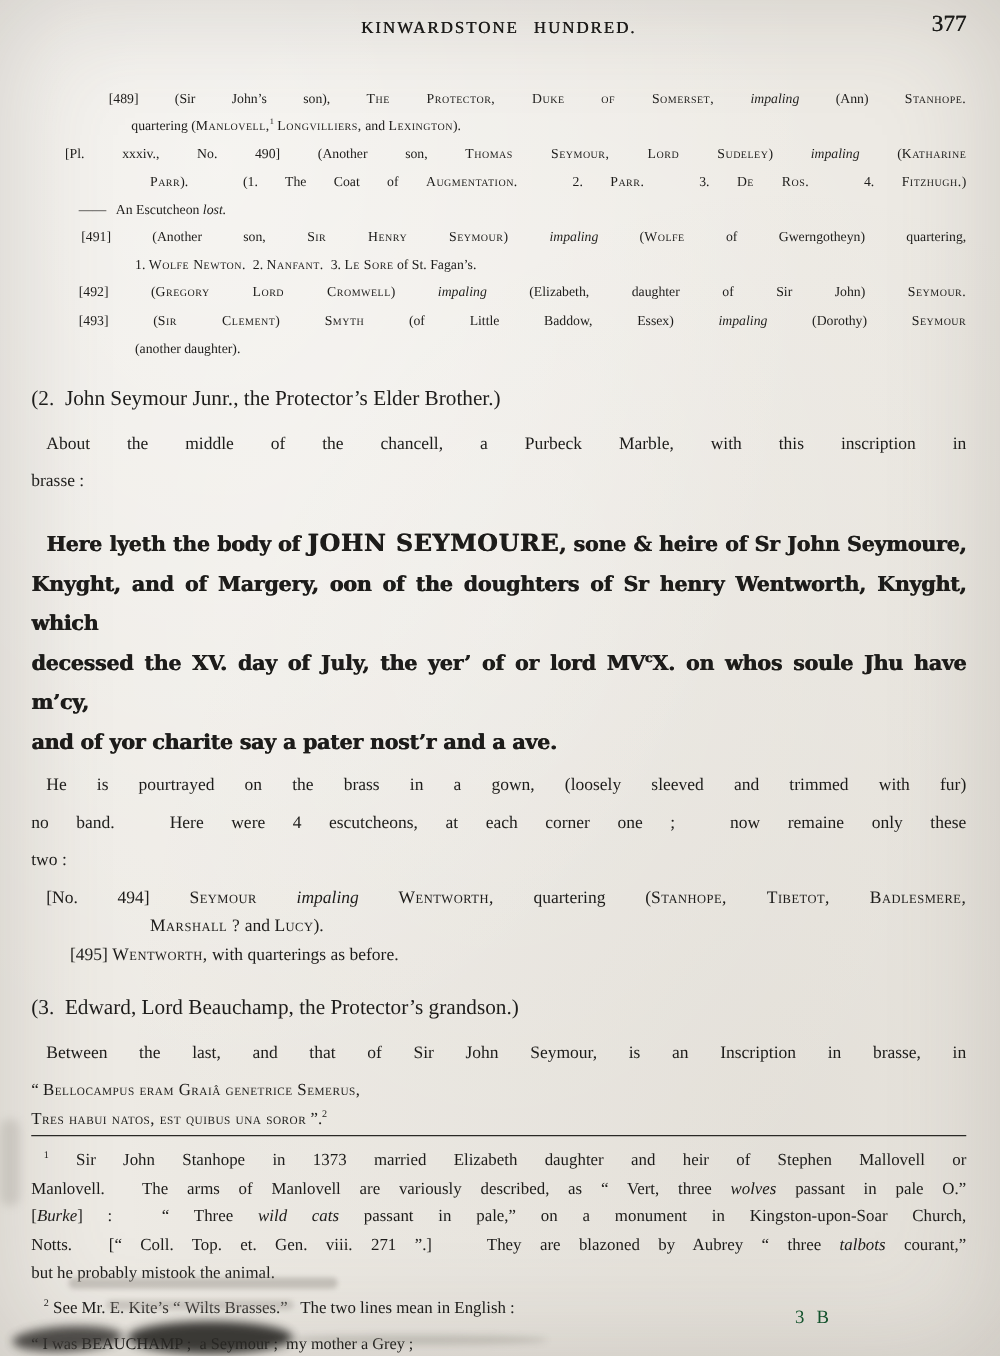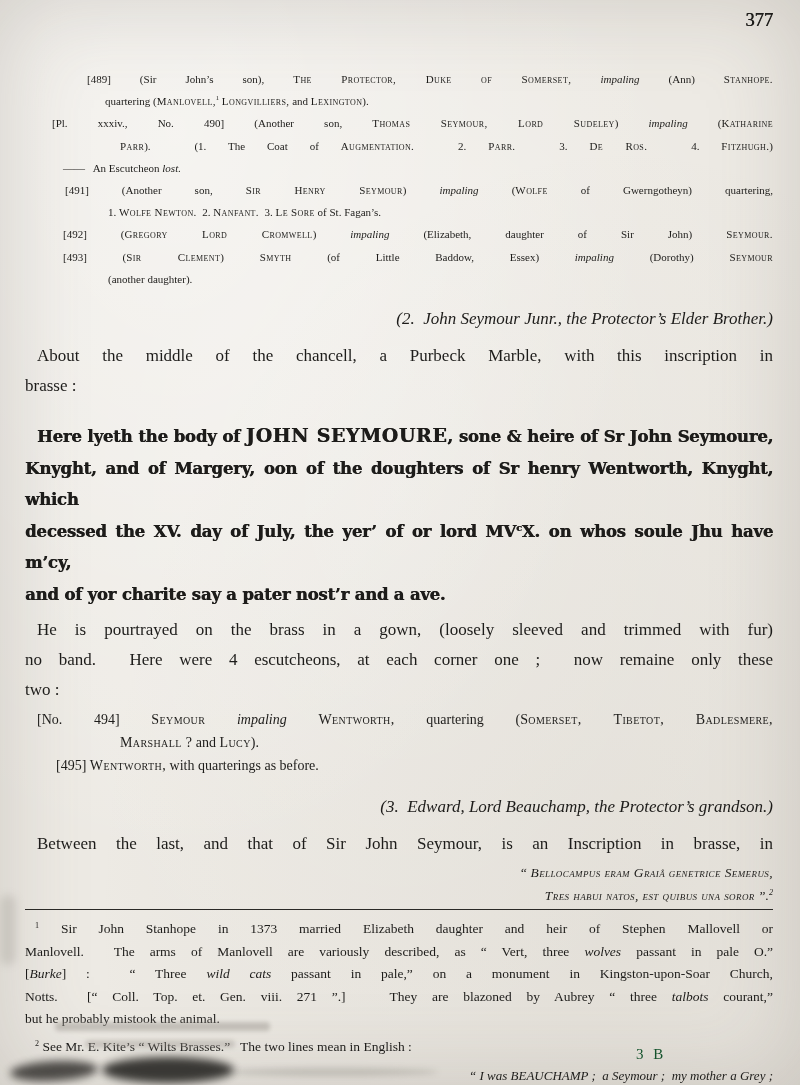--- a/index.html
+++ b/index.html
@@ -22,40 +22,40 @@
   .pagehead{position:relative;height:20px;}
   .running-title{
     position:absolute;left:50%;transform:translateX(-50%);
     font-size:13.5px;letter-spacing:1.6px;word-spacing:7px;white-space:nowrap;
     text-shadow:.3px 0 0 currentColor;
   }
   .pageno{position:absolute;right:0;top:-4px;font-size:18.5px;text-shadow:.4px 0 0 currentColor;}
   
   .ln{min-height:1em;}
   .j{text-align:justify;text-align-last:justify;}
-  .ctr{text-align:right;font-style:italic;}
+  .ctr{text-align:left;}
   
   .r-sc{font-variant:small-caps;letter-spacing:.4px;}
   .r-i{font-style:italic;}
   .r-sup{vertical-align:super;font-size:.6em;line-height:0;}
   .r-big{font-size:1.15em;letter-spacing:.6px;}
   
   .entries{margin-top:34px;font-size:11px;line-height:22.2px;}
   .pl12{padding-left:12px;}
   .pl27{padding-left:27px;}
   .pl31{padding-left:31px;}
   .pl38{padding-left:38px;}
   .pl40{padding-left:40px;}
   .pl62{padding-left:62px;}
   .pl80{padding-left:80px;}
   .pl83{padding-left:83px;}
   .pl95{padding-left:95px;}
   .heading{margin-top:16px;font-size:17px;line-height:26px;}
   .h3x{margin-top:17px;}
-  .bodypara{font-size:17px;line-height:30px;}
+  .bodypara{font-size:14px;line-height:30px;}
   .p-about{margin-top:9px;}
   .indent1{padding-left:12px;}
   .gothic{
     margin-top:19px;font-size:16.5px;line-height:31.5px;
     font-family:"DejaVu Serif",serif;font-weight:700;letter-spacing:-.2px;
     text-shadow:.5px 0 0 currentColor;
   }
   .p-pourtrayed{margin-top:5px;}
   .entries2{margin-top:3px;font-size:14px;line-height:23px;}
   .p-between{margin-top:7px;line-height:33px;}
@@ -75,20 +75,21 @@
   .bleed-a{left:55px;top:1022px;width:215px;height:9px;background:#96918a;border-radius:4px;filter:blur(2px);opacity:.45;}
   .bleed-b{left:85px;top:1040px;width:150px;height:8px;background:#9a958d;border-radius:4px;filter:blur(2px);opacity:.38;}
   .bleed-c{left:0px;top:895px;width:16px;height:70px;background:#8d887f;border-radius:8px;filter:blur(4px);opacity:.25;}
 </style>
 </head>
 <body>
 
 <div class="page">
 
   <div class="pagehead">
+    <span class="running-title">KINWARDSTONE HUNDRED.</span>
     <span class="pageno">377</span>
   </div>
 
   <section class="entries">
     <div class="ln pl62 j"><span>[489] (Sir John’s son), </span><span class="r-sc">The Protector, Duke of Somerset,</span><span> </span><span class="r-i">impaling</span><span> (Ann) </span><span class="r-sc">Stanhope.</span></div>
     <div class="ln pl80"><span>quartering (</span><span class="r-sc">Manlovell,</span><span class="r-sup">1</span><span> </span><span class="r-sc">Longvilliers,</span><span> and </span><span class="r-sc">Lexington</span><span>).</span></div>
     <div class="ln pl27 j"><span>[Pl. xxxiv., No. 490] (Another son, </span><span class="r-sc">Thomas Seymour, Lord Sudeley</span><span>) </span><span class="r-i">impaling</span><span> (</span><span class="r-sc">Katharine</span></div>
     <div class="ln pl95 j"><span class="r-sc">Parr</span><span>).&nbsp; (1. The Coat of </span><span class="r-sc">Augmentation.</span><span>&nbsp; 2. </span><span class="r-sc">Parr.</span><span>&nbsp; 3. </span><span class="r-sc">De Ros.</span><span>&nbsp; 4. </span><span class="r-sc">Fitzhugh.</span><span>)</span></div>
     <div class="ln pl38"><span>——&nbsp;&nbsp; An Escutcheon </span><span class="r-i">lost.</span></div>
     <div class="ln pl40 j"><span>[491] (Another son, </span><span class="r-sc">Sir Henry Seymour</span><span>) </span><span class="r-i">impaling</span><span> (</span><span class="r-sc">Wolfe</span><span> of Gwerngotheyn) quartering,</span></div>
@@ -112,21 +113,21 @@
     <div class="ln"><span>and of yor charite say a pater nost’r and a ave.</span></div>
   </div>
 
   <div class="bodypara p-pourtrayed">
     <div class="ln indent1 j"><span>He is pourtrayed on the brass in a gown, (loosely sleeved and trimmed with fur)</span></div>
     <div class="ln j"><span>no band.&nbsp; Here were 4 escutcheons, at each corner one ;&nbsp; now remaine only these</span></div>
     <div class="ln"><span>two&nbsp;:</span></div>
   </div>
 
   <section class="entries2">
-    <div class="ln pl12 j"><span>[No. 494] </span><span class="r-sc">Seymour</span><span> </span><span class="r-i">impaling</span><span> </span><span class="r-sc">Wentworth,</span><span> quartering (</span><span class="r-sc">Somerset,</span><span> </span><span class="r-sc">Tibetot,</span><span> </span><span class="r-sc">Badlesmere,</span></div>
+    <div class="ln pl12 j"><span>[No. 494] </span><span class="r-sc">Seymour</span><span> </span><span class="r-i">impaling</span><span> </span><span class="r-sc">Wentworth,</span><span> quartering (</span><span class="r-sc">Stanhope,</span><span> </span><span class="r-sc">Tibetot,</span><span> </span><span class="r-sc">Badlesmere,</span></div>
     <div class="ln pl95"><span class="r-sc">Marshall ?</span><span> and </span><span class="r-sc">Lucy</span><span>).</span></div>
     <div class="ln pl31"><span>[495] </span><span class="r-sc">Wentworth,</span><span> with quarterings as before.</span></div>
   </section>
 
   <div class="heading h3x ln ctr"><span>(3.&nbsp; Edward, Lord Beauchamp, the Protector’s grandson.)</span></div>
 
   <div class="bodypara p-between">
     <div class="ln indent1 j"><span>Between the last, and that of Sir John Seymour, is an Inscription in brasse, in</span></div>
   </div>
 

